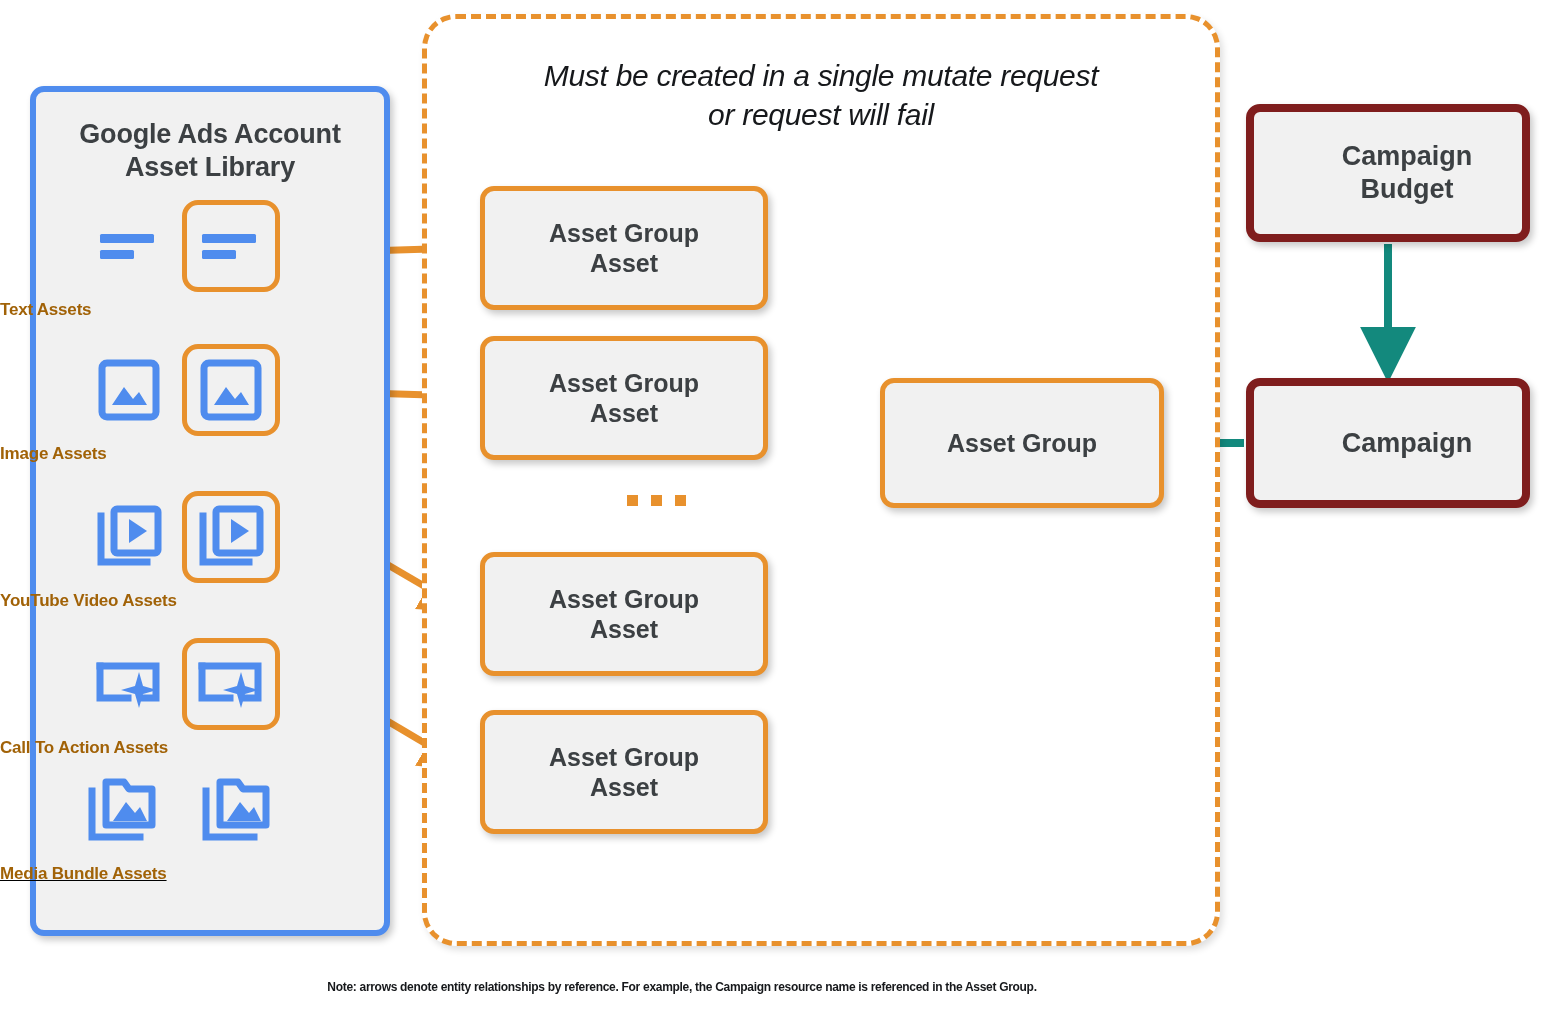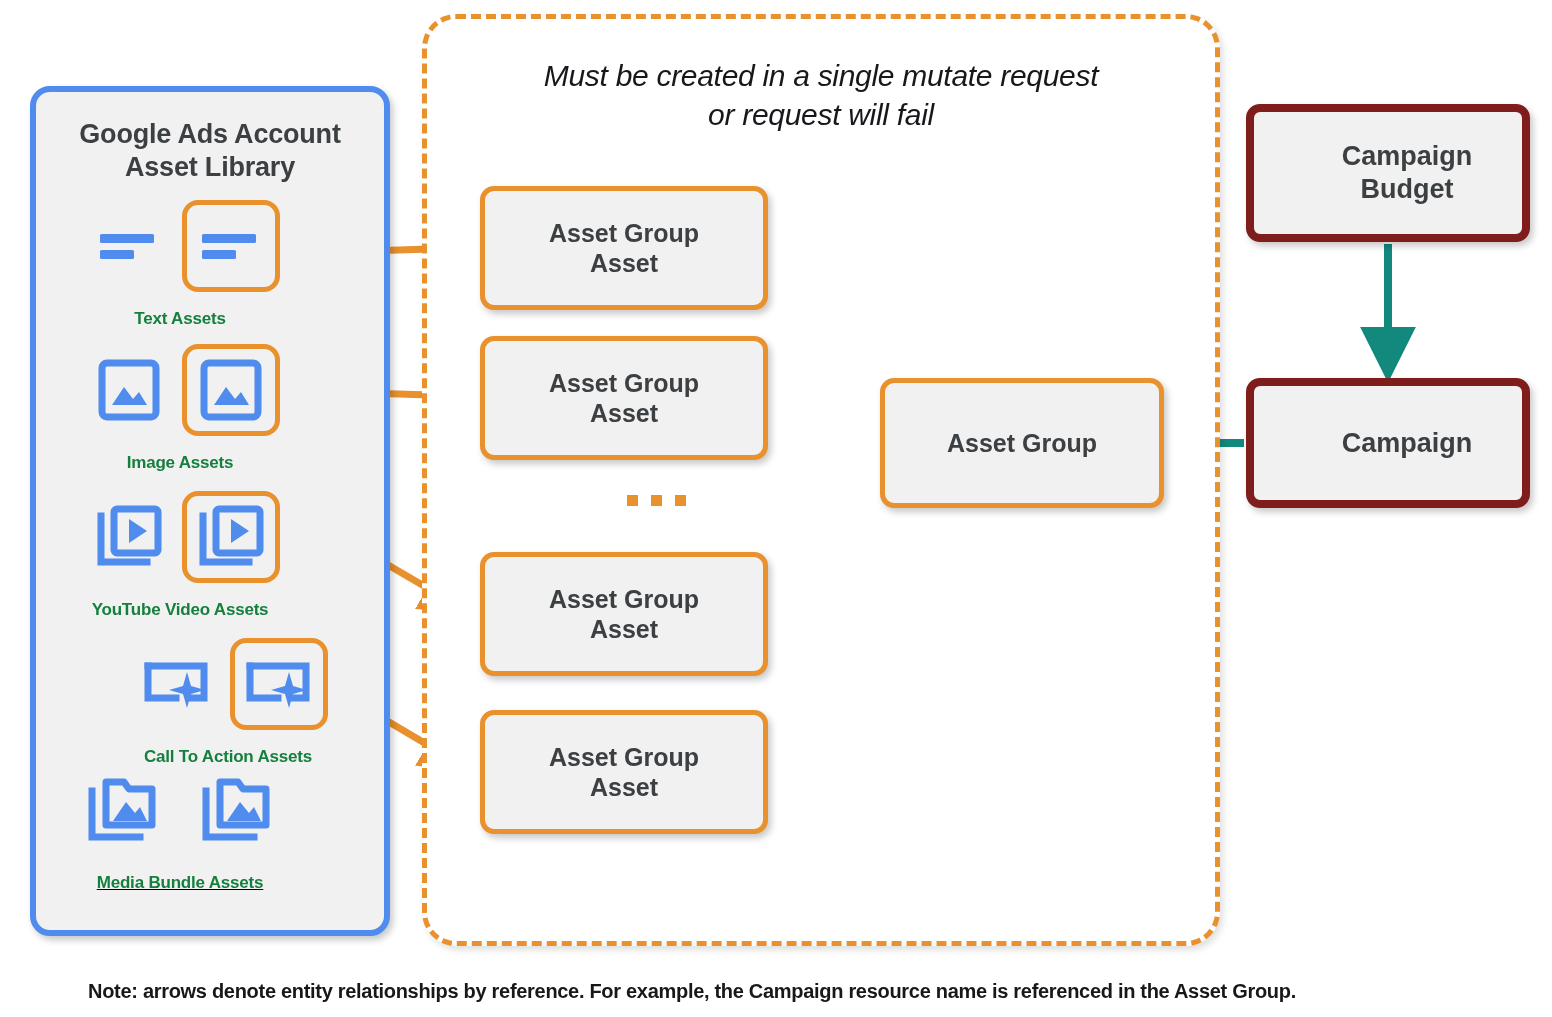--- a/index.html
+++ b/index.html
@@ -28,21 +28,21 @@
     pointer-events: none;
   }
 
   
   .panel-lib {
     position: absolute;
     left: 30px; top: 86px;
     width: 360px; height: 850px;
     background: #f1f1f1;
     border: 6px solid #4f8cee;
-    border-radius: 20px;
+    border-radius: 14px;
     box-sizing: border-box;
     box-shadow: 3px 4px 7px rgba(0,0,0,0.22);
   }
   .panel-mutate {
     position: absolute;
     left: 422px; top: 14px;
     width: 798px; height: 932px;
     background: #ffffff;
     border: 5px dashed #e8912d;
     border-radius: 34px;
@@ -80,25 +80,25 @@
     display: flex;
     align-items: center;
     justify-content: center;
     box-sizing: border-box;
     border-radius: 16px;
   }
   .icon-cell.boxed {
     border: 5px solid #e8912d;
   }
   .asset-label {
-    text-align: center;
+    text-align: left;
     font-size: 17px;
     font-weight: bold;
-    color: #15803d;
-    margin-top: 13px;
+    color: #a16207;
+    margin-top: 4px;
     letter-spacing: -0.2px;
   }
 
   
   .node {
     position: absolute;
     box-sizing: border-box;
     background: #f1f1f1;
     border-radius: 14px;
     display: flex;
@@ -157,25 +157,24 @@
     font-size: 19px;
     font-weight: bold;
     color: #16181b;
     letter-spacing: -0.3px;
   }
   .page-note {
     position: absolute;
     left: 0; top: 980px;
     width: 1364px;
     text-align: center;
-    font-size: 20px;
+    font-size: 12px;
     font-weight: bold;
     color: #16181b;
     letter-spacing: -0.3px;
-    margin-left: 10px;
   }
 </style>
 </head>
 <body>
 
 <div id="stage">
 
   <svg class="layer" viewBox="0 0 1552 1017">
     <defs>
       <marker id="ar-orange" markerWidth="7" markerHeight="7" refX="5.4" refY="3.5" orient="auto">
@@ -261,21 +260,21 @@
         <svg width="68" height="66" viewBox="0 0 68 66">
           <path d="M6 12 L6 58 L52 58" fill="none" stroke="#4f8cee" stroke-width="7" stroke-linecap="square"></path>
           <rect x="19" y="5" width="44" height="44" rx="3" fill="none" stroke="#4f8cee" stroke-width="7"></rect>
           <path d="M34 15 L52 27 L34 39 Z" fill="#4f8cee"></path>
         </svg>
       </div>
     </div>
     <div class="asset-label">YouTube Video  Assets</div>
   </div>
 
-  <div class="asset-row" style="top:634px;padding-left:48px;">
+  <div class="asset-row" style="top:634px;">
     <div class="asset-icons">
       <div class="icon-cell">
         <svg width="70" height="56" viewBox="0 0 70 56">
           <path d="M6 10 L6 42 L34 42" fill="none" stroke="#4f8cee" stroke-width="7" stroke-linecap="square"></path>
           <path d="M6 10 L62 10 L62 42 L50 42" fill="none" stroke="#4f8cee" stroke-width="7" stroke-linecap="square"></path>
           <path d="M45 16 L49 30 L63 34 L49 38 L45 52 L41 38 L27 34 L41 30 Z" fill="#4f8cee"></path>
         </svg>
       </div>
       <div class="icon-cell boxed">
         <svg width="70" height="56" viewBox="0 0 70 56">

